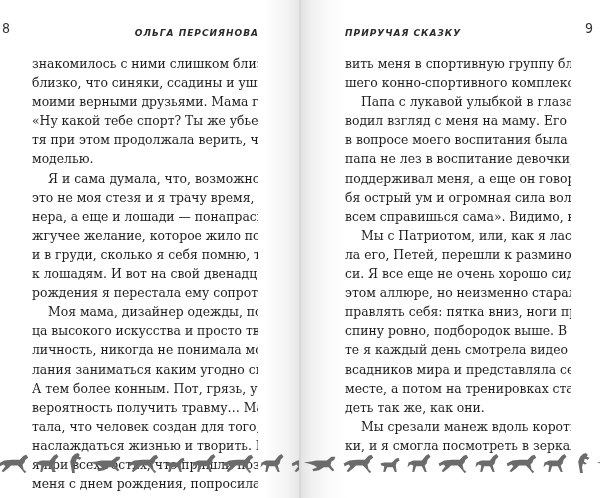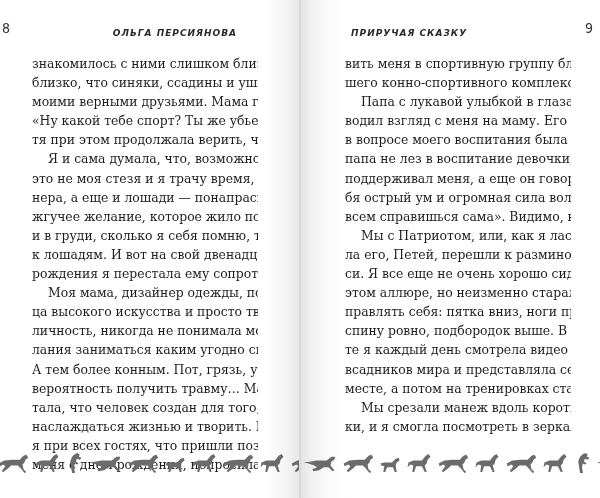--- a/index.html
+++ b/index.html
@@ -12,22 +12,22 @@
     .page-left { left: 0; width: 300px; background: linear-gradient(to right, #ffffff 0%, #ffffff 88%, #f3f3f3 96%, #e6e6e6 100%); }
     .page-right { left: 300px; width: 300px; background: linear-gradient(to right, #e2e2e2 0%, #f1f1f1 4%, #fbfbfb 10%, #ffffff 16%, #ffffff 100%); }
 
     .gutter-line { position: absolute; left: 299px; top: 0; width: 2px; height: 498px; background: #d8d8d8; }
 
     .page-number { position: absolute; top: 20px; font-family: "DejaVu Sans Condensed", "DejaVu Sans", sans-serif; font-size: 14px; color: #333; }
     .page-left .page-number { left: 2px; }
     .page-right .page-number { left: 285px; }
 
     .running-head { position: absolute; top: 28px; font-family: "DejaVu Sans", sans-serif; font-size: 9px; font-style: italic; font-weight: bold; letter-spacing: 1px; color: #2a2a2a; text-transform: uppercase; }
-    .page-left .running-head { right: 63px; }
-    .page-right .running-head { left: 51px; }
+    .page-left .running-head { right: 41px; }
+    .page-right .running-head { left: 45px; }
 
     .text-block { position: absolute; top: 54px; width: 226px; font-size: 12.4px; line-height: 19.1px; }
     .page-left .text-block { left: 32px; }
     .page-right .text-block { left: 45px; }
 
     .line { display: block; white-space: nowrap; text-align: justify; text-align-last: justify; height: 19.1px; overflow: hidden; }
     .line.last { text-align-last: left; }
     .line.indent { padding-left: 16px; }
 
     .horse-strip { position: absolute; top: 450px; height: 24px; display: flex; align-items: flex-end; gap: 3px; }
@@ -43,20 +43,21 @@
 
   <div class="page page-left">
     <div class="page-number">8</div>
     <div class="running-head">Ольга Персиянова</div>
     <div class="text-block">
         <span class="line">знакомилось с ними слишком близко. Так</span>
         <span class="line">близко, что синяки, ссадины и ушибы стали</span>
         <span class="line">моими верными друзьями. Мама говорила:</span>
         <span class="line">«Ну какой тебе спорт? Ты же убьешься». Хо-</span>
         <span class="line">тя при этом продолжала верить, что я стану</span>
+        <span class="line last">моделью.</span>
         <span class="line indent">Я и сама думала, что, возможно, спорт —</span>
         <span class="line">это не моя стезя и я трачу время, свое, тре-</span>
         <span class="line">нера, а еще и лошади — понапрасну. Но</span>
         <span class="line">жгучее желание, которое жило под кожей</span>
         <span class="line">и в груди, сколько я себя помню, тянуло меня</span>
         <span class="line">к лошадям. И вот на свой двенадцатый день</span>
         <span class="line last">рождения я перестала ему сопротивляться.</span>
         <span class="line indent">Моя мама, дизайнер одежды, поклонни-</span>
         <span class="line">ца высокого искусства и просто творческая</span>
         <span class="line">личность, никогда не понимала моего же-</span>
@@ -137,20 +138,21 @@
         <span class="line">всем справишься сама». Видимо, в этот раз</span>
         <span class="line indent">Мы с Патриотом, или, как я ласково зва-</span>
         <span class="line">ла его, Петей, перешли к разминочной ры-</span>
         <span class="line">си. Я все еще не очень хорошо сидела на</span>
         <span class="line">этом аллюре, но неизменно старалась по-</span>
         <span class="line">правлять себя: пятка вниз, ноги прижать,</span>
         <span class="line">спину ровно, подбородок выше. В интерне-</span>
         <span class="line">те я каждый день смотрела видео лучших</span>
         <span class="line">всадников мира и представляла себя на их</span>
         <span class="line">месте, а потом на тренировках старалась си-</span>
+        <span class="line last">деть так же, как они.</span>
         <span class="line indent">Мы срезали манеж вдоль короткой стен-</span>
         <span class="line">ки, и я смогла посмотреть в зеркало, вися-</span>
       </div>
     <div class="horse-strip">
         <span class="horse">
           <svg viewBox="0 0 36 23" width="36" height="22">
             <path d="M1 11 L9 10 L14 9 L25 9 L30 5 L34 5 L33 8 L30 10 L29 14 L33 19 L31 20 L27 16 L22 16 L17 19 L11 20 L10 18 L15 16 L12 14 L6 12 Z" fill="#6b6b6b"></path>
           </svg>
         </span>
         <span class="horse">

